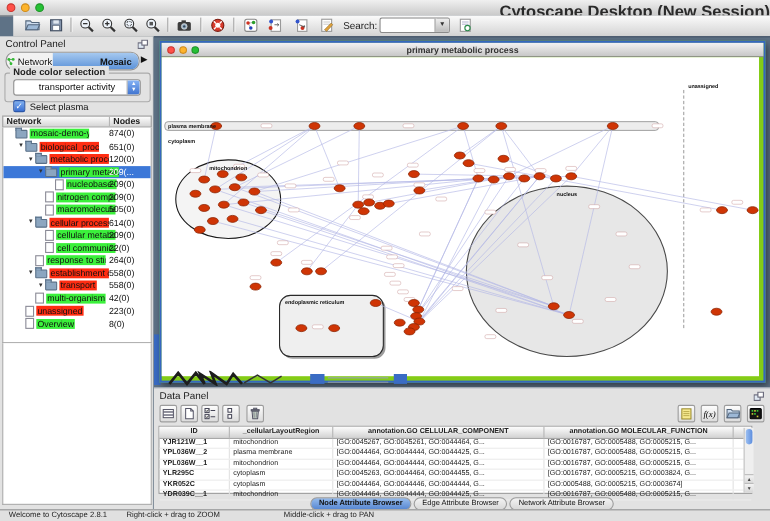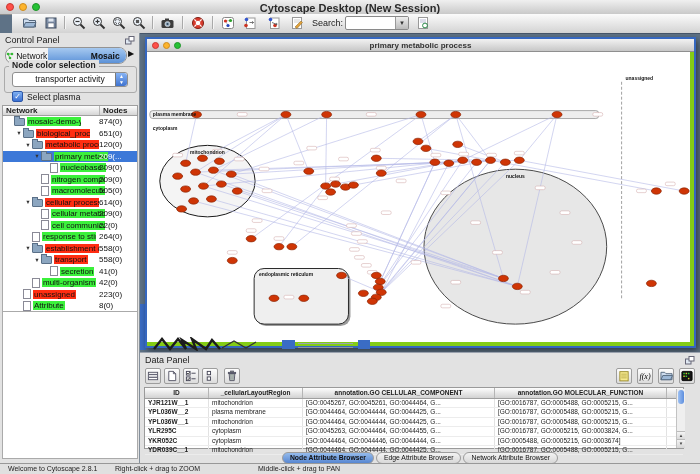--- a/index.html
+++ b/index.html
@@ -5,21 +5,21 @@
   html,body{margin:0;padding:0;}
   #app{position:relative;width:700px;height:474px;background:#5e7286;font-family:"Liberation Sans",sans-serif;overflow:hidden;user-select:none;}
   .abs{position:absolute;}
 
   
   #titlebar{left:0;top:0;width:700px;height:14px;background:linear-gradient(#f0f0f0,#c9c9c9);border-bottom:1px solid #8d8d8d;}
   .tl{width:8px;height:8px;border-radius:50%;top:3px;}
   #tl-close{left:6px;background:#ff5149;border:1px solid #c93832;box-sizing:border-box;}
   #tl-min{left:19px;background:#fdb42c;border:1px solid #ce8c1e;box-sizing:border-box;}
   #tl-max{left:32px;background:#26c135;border:1px solid #1e9429;box-sizing:border-box;}
-  #win-title{left:0;right:0;top:2px;text-align:center;font-size:11px;font-weight:bold;color:#2a2a2a;}
+  #win-title{left:0;right:0;top:2px;text-align:right;font-size:15px;font-weight:bold;color:#2a2a2a;}
 
   
   #toolbar{left:0;top:14px;width:700px;height:19px;background:linear-gradient(#fbfbfb,#d3d3d3);border-bottom:1px solid #7e7e7e;margin-left:12px;}
   .tb-btn{top:1px;width:18px;height:16px;display:flex;align-items:center;justify-content:center;}
   .tb-sep{top:2px;width:1px;height:13px;background:#a9a9a9;box-shadow:1px 0 0 #f5f5f5;}
   #search-label{top:4px;font-size:9px;color:#222;}
   #search-combo{top:2px;width:62px;height:12px;background:#fff;border:1px solid #8a8a8a;border-radius:2px;}
   #search-input{position:absolute;left:1px;top:0;width:46px;height:10px;border:0;font-size:8px;font-family:"Liberation Sans",sans-serif;outline:none;padding:0 2px;}
   #search-arrow{position:absolute;right:0;top:0;width:12px;height:12px;background:linear-gradient(#eee,#bbb);border-left:1px solid #999;font-size:6px;color:#333;text-align:center;line-height:12px;}
 
@@ -340,45 +340,38 @@
           <span class="tval">558(0)</span>
         </div>
         <div class="tree-row">
           <span style="flex: 0 0 auto; width: 30px;"></span>
           <span class="exp">▼</span>
           <span class="ico-folder"></span>
           <span class="tlabel hl-red">transport</span>
           <span class="tval">558(0)</span>
         </div>
         <div class="tree-row">
-          <span style="flex: 0 0 auto; width: 39px;"></span>
-          <span class="exp"></span>
-          <span class="ico-file"></span>
-          <span class="tlabel hl-green">secretion</span>
-          <span class="tval">41(0)</span>
-        </div>
-        <div class="tree-row">
           <span style="flex: 0 0 auto; width: 21px;"></span>
           <span class="exp"></span>
           <span class="ico-file"></span>
           <span class="tlabel hl-green">multi-organism pro</span>
           <span class="tval">42(0)</span>
         </div>
         <div class="tree-row">
           <span style="flex: 0 0 auto; width: 12px;"></span>
           <span class="exp"></span>
           <span class="ico-file"></span>
           <span class="tlabel hl-red">unassigned</span>
           <span class="tval">223(0)</span>
         </div>
         <div class="tree-row">
           <span style="flex: 0 0 auto; width: 12px;"></span>
           <span class="exp"></span>
           <span class="ico-file"></span>
-          <span class="tlabel hl-green">Attribute</span>
+          <span class="tlabel hl-green">Overview</span>
           <span class="tval">8(0)</span>
         </div>
       </div>
     <div class="abs" id="tree-below"></div>
   </div>
 
   <div class="abs" id="desktop">
     <div class="abs" id="bg-blue-strip"></div>
     <div class="abs" id="net-frame">
       <div id="frame-titlebar">

